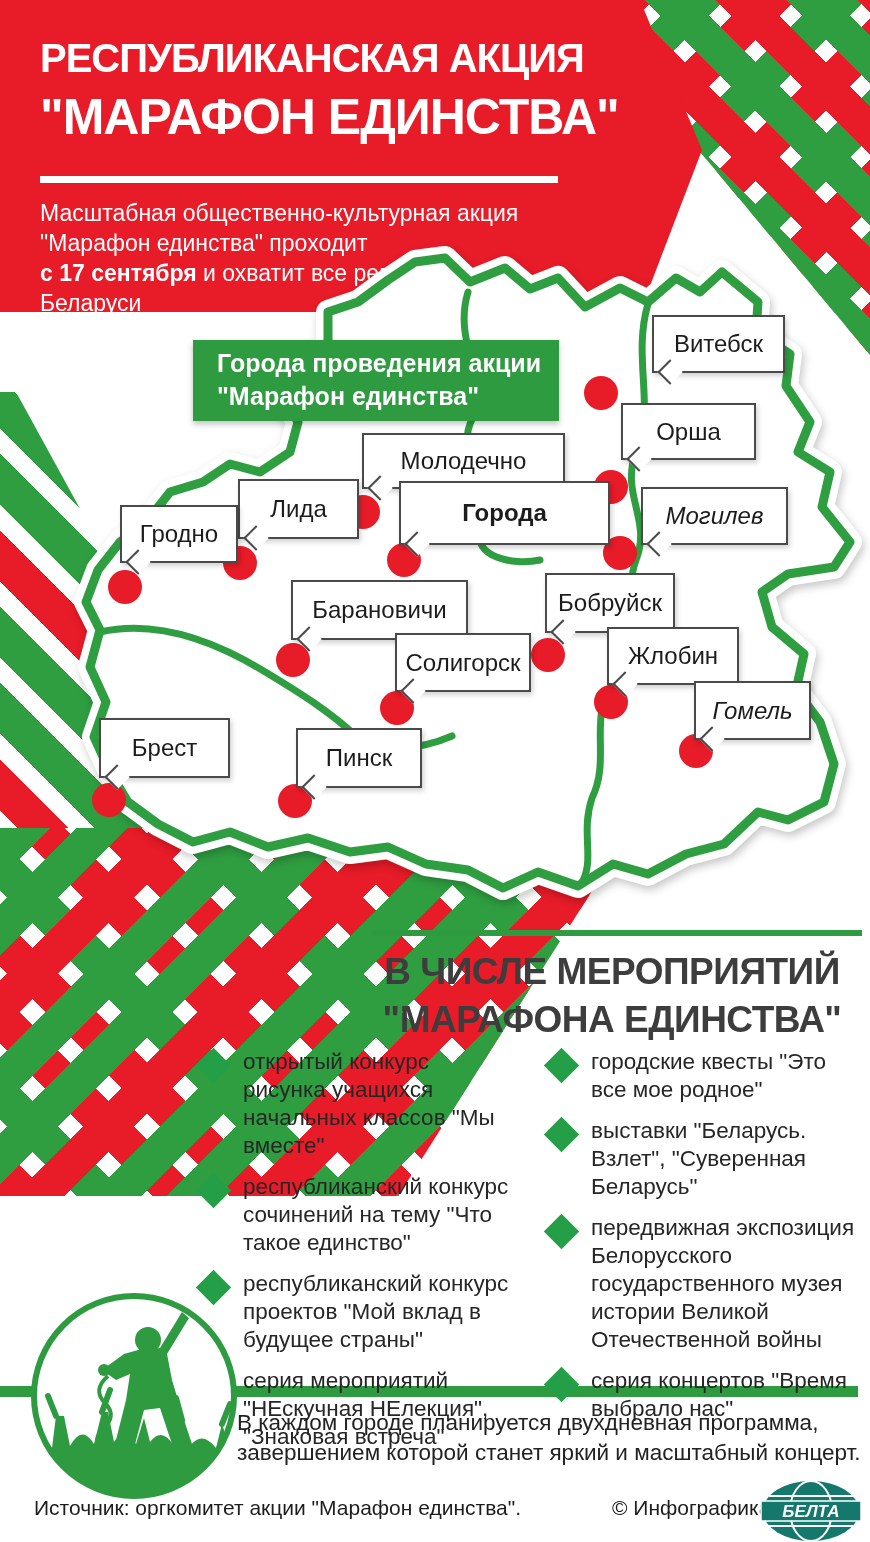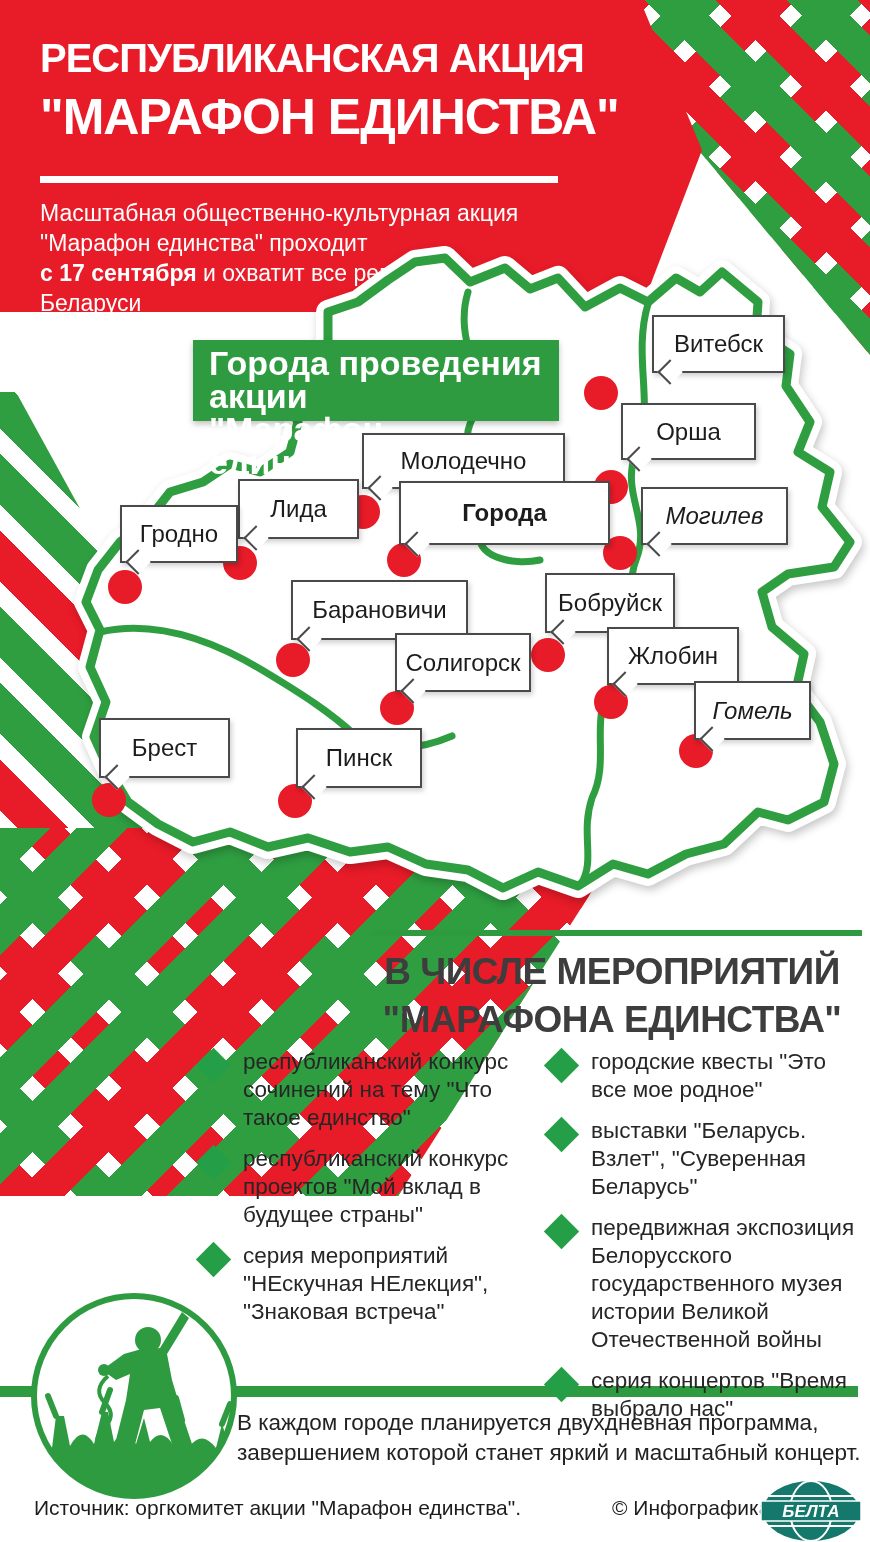--- a/index.html
+++ b/index.html
@@ -28,21 +28,21 @@
   .h-title1{position:absolute;left:40px;top:36px;font-size:40px;font-weight:bold;letter-spacing:-1px;white-space:nowrap;text-align:right;}
   .h-title2{position:absolute;left:40px;top:88px;font-size:50px;font-weight:bold;letter-spacing:-1px;white-space:nowrap;}
   .h-bar{position:absolute;left:40px;top:176px;width:518px;height:7px;background:#fff;}
   .h-intro{position:absolute;left:40px;top:198px;font-size:23px;line-height:30px;}
   .h-intro b{font-weight:bold;}
 
   
   .map-svg{position:absolute;left:0;top:0;width:870px;height:1542px;z-index:3;
     filter:drop-shadow(2px 4px 4px rgba(0,0,0,.22));}
   .legend{position:absolute;left:193px;top:340px;width:366px;height:81px;background:#2e9b41;z-index:4;
-    color:#fff;font-weight:bold;font-size:34px;line-height:33px;padding:7px 0 0 16px;box-sizing:border-box;
+    color:#fff;font-weight:bold;font-size:25px;line-height:33px;padding:7px 0 0 24px;box-sizing:border-box;
     box-shadow:0 3px 6px rgba(0,0,0,.25);}
   .marker{position:absolute;width:34px;height:34px;border-radius:50%;background:#e81b28;z-index:5;}
   .callout{position:absolute;background:#fff;border:2px solid #4a4a4a;z-index:6;box-sizing:border-box;
     display:flex;align-items:center;justify-content:center;font-size:24px;color:#1c1c1c;
     box-shadow:2px 3px 5px rgba(0,0,0,.18);}
   .callout.bold{font-weight:bold;}
   .callout::after{content:"";position:absolute;left:7px;bottom:-10px;width:16px;height:16px;background:#fff;
     border-left:2px solid #4a4a4a;border-bottom:2px solid #4a4a4a;transform:rotate(45deg);}
 
   
@@ -156,20 +156,24 @@
       </div>
     </div>
 
   <div class="events-divider"></div>
   <div class="events-heading">
     <div>В ЧИСЛЕ МЕРОПРИЯТИЙ</div>
     <div>"МАРАФОНА ЕДИНСТВА"</div>
   </div>
   <div class="events-columns">
     <div class="events-col">
+        <div class="event-item">
+          <span class="diamond"></span>
+          <span class="event-text">открытый конкурс рисунка учащихся начальных классов "Мы вместе"</span>
+        </div>
         <div class="event-item">
           <span class="diamond"></span>
           <span class="event-text">республиканский конкурс сочинений на тему "Что такое единство"</span>
         </div>
         <div class="event-item">
           <span class="diamond"></span>
           <span class="event-text">республиканский конкурс проектов "Мой вклад в будущее страны"</span>
         </div>
         <div class="event-item">
           <span class="diamond"></span>

